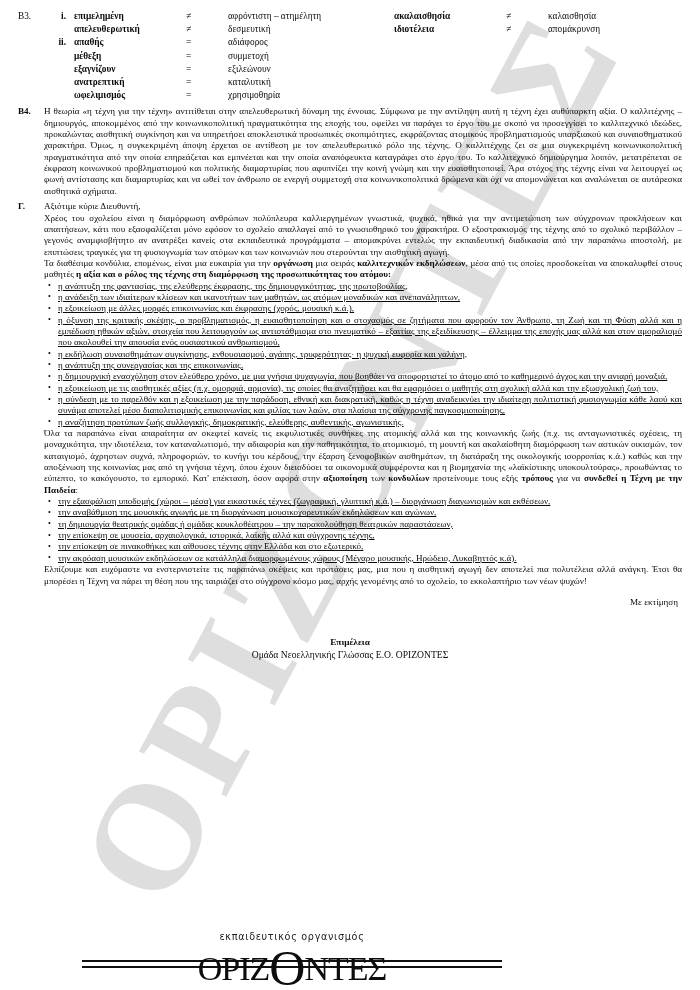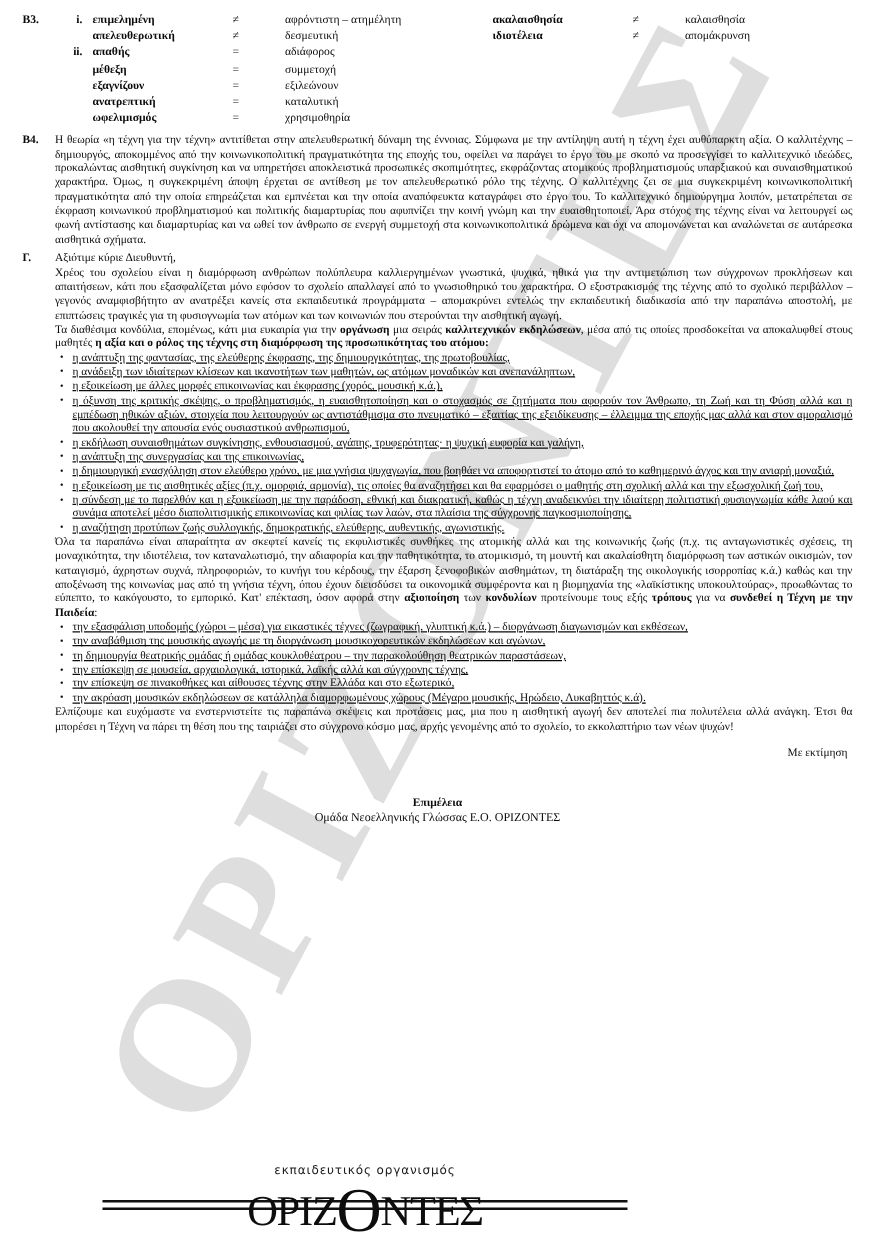--- a/index.html
+++ b/index.html
@@ -49,21 +49,21 @@
 
   
   .b3-block {
     display: flex;
     align-items: flex-start;
     margin-bottom: 2px;
   }
   .b3-label {
     width: 26px;
     flex: 0 0 26px;
-    font-weight: bold;
+    font-weight: normal;
     font-size: 9.3px;
     line-height: 13.2px;
   }
   .b3-cols {
     flex: 1 1 auto;
     display: flex;
   }
   .b3-col-left { width: 350px; flex: 0 0 350px; }
   .b3-col-right { flex: 1 1 auto; }
 
@@ -296,21 +296,21 @@
   </div>
 
   <div class="num-block">
     <div class="num-label">Γ.</div>
     <div class="num-body">
 
       <p class="para">Αξιότιμε κύριε Διευθυντή,</p>
 
       <p class="para">Χρέος του σχολείου είναι η διαμόρφωση ανθρώπων πολύπλευρα καλλιεργημένων γνωστικά, ψυχικά, ηθικά για την αντιμετώπιση των σύγχρονων προκλήσεων  και απαιτήσεων, κάτι που εξασφαλίζεται μόνο εφόσον το σχολείο απαλλαγεί από το γνωσιοθηρικό του χαρακτήρα. Ο εξοστρακισμός της τέχνης από το σχολικό περιβάλλον – γεγονός αναμφισβήτητο αν ανατρέξει κανείς στα εκπαιδευτικά προγράμματα – απομακρύνει εντελώς την εκπαιδευτική διαδικασία από την παραπάνω αποστολή, με επιπτώσεις τραγικές για τη φυσιογνωμία των ατόμων και των κοινωνιών που στερούνται την αισθητική αγωγή.</p>
 
-      <p class="para"><span>Τα διαθέσιμα κονδύλια, επομένως, κάτι μια ευκαιρία για την </span><b>οργάνωση</b><span> μια σειράς </span><b>καλλιτεχνικών εκδηλώσεων</b><span>, μέσα από τις οποίες προσδοκείται να αποκαλυφθεί στους μαθητές </span><b>η αξία και ο ρόλος της τέχνης στη διαμόρφωση της προσωπικότητας του ατόμου:</b></p>
+      <p class="para"><span>Τα διαθέσιμα κονδύλια, επομένως, είναι μια ευκαιρία για την </span><b>οργάνωση</b><span> μια σειράς </span><b>καλλιτεχνικών εκδηλώσεων</b><span>, μέσα από τις οποίες προσδοκείται να αποκαλυφθεί στους μαθητές </span><b>η αξία και ο ρόλος της τέχνης στη διαμόρφωση της προσωπικότητας του ατόμου:</b></p>
 
       <ul class="bullets">
         <li>η ανάπτυξη της φαντασίας, της ελεύθερης έκφρασης, της δημιουργικότητας, της πρωτοβουλίας,</li>
         <li>η ανάδειξη των ιδιαίτερων κλίσεων και ικανοτήτων των μαθητών, ως ατόμων μοναδικών και ανεπανάληπτων,</li>
         <li>η εξοικείωση με άλλες μορφές επικοινωνίας και έκφρασης (χορός, μουσική κ.ά.),</li>
         <li>η όξυνση της κριτικής σκέψης, ο προβληματισμός, η ευαισθητοποίηση και ο στοχασμός σε ζητήματα που αφορούν τον Άνθρωπο, τη Ζωή και τη Φύση αλλά και η εμπέδωση ηθικών αξιών, στοιχεία που λειτουργούν ως αντιστάθμισμα στο πνευματικό – εξαιτίας της εξειδίκευσης – έλλειμμα της εποχής μας αλλά και στον αμοραλισμό που ακολουθεί την απουσία ενός ουσιαστικού ανθρωπισμού,</li>
         <li>η εκδήλωση συναισθημάτων συγκίνησης, ενθουσιασμού, αγάπης, τρυφερότητας· η ψυχική ευφορία και γαλήνη,</li>
         <li>η ανάπτυξη της συνεργασίας και της επικοινωνίας,</li>
         <li>η δημιουργική ενασχόληση στον ελεύθερο χρόνο, με μια γνήσια ψυχαγωγία, που βοηθάει να αποφορτιστεί το άτομο από το καθημερινό άγχος και την ανιαρή μοναξιά,</li>
         <li>η εξοικείωση με τις αισθητικές αξίες (π.χ. ομορφιά, αρμονία), τις οποίες θα αναζητήσει και θα εφαρμόσει ο μαθητής στη σχολική αλλά και την εξωσχολική ζωή του,</li>

